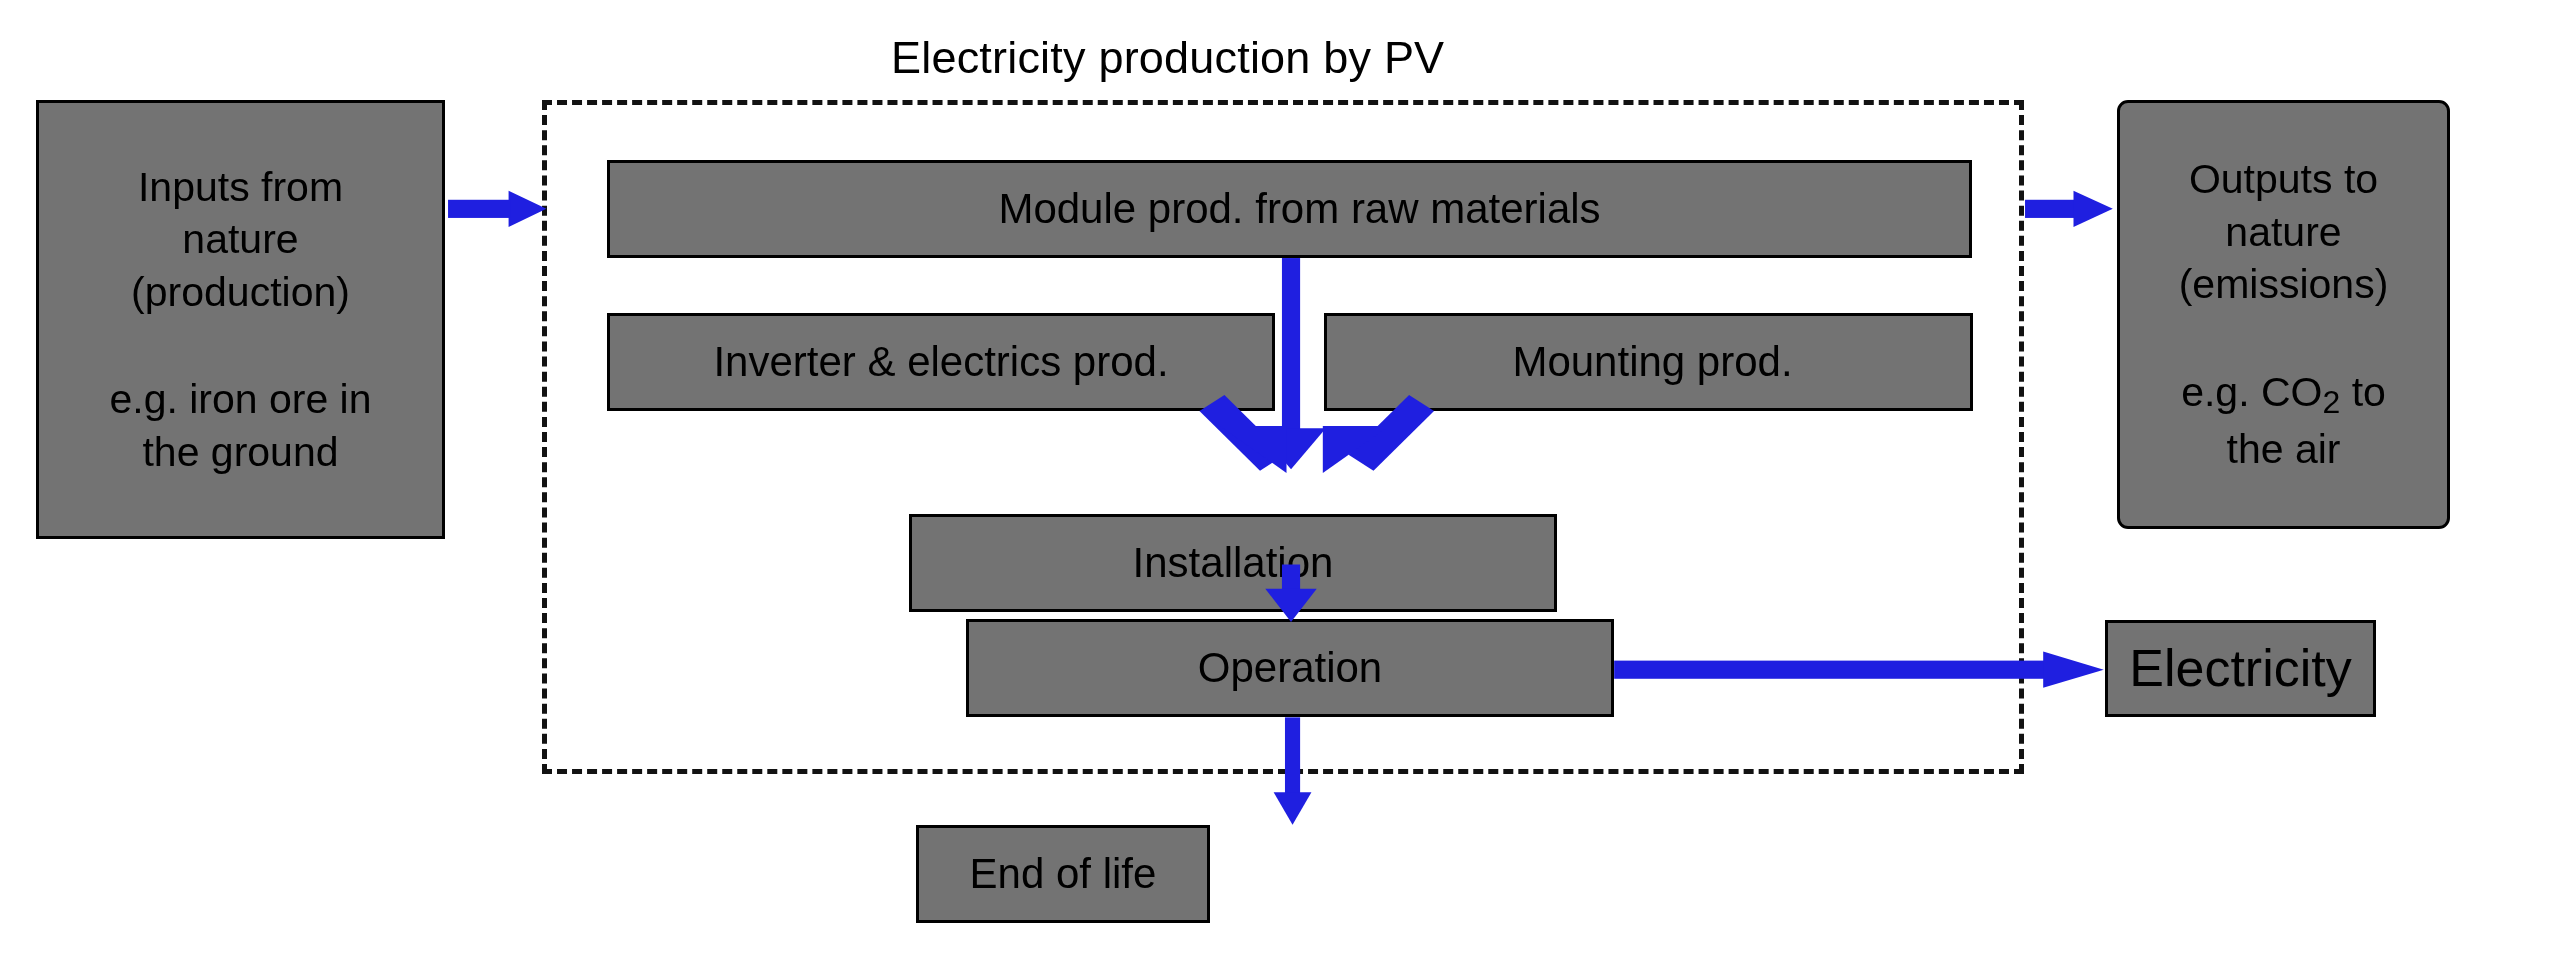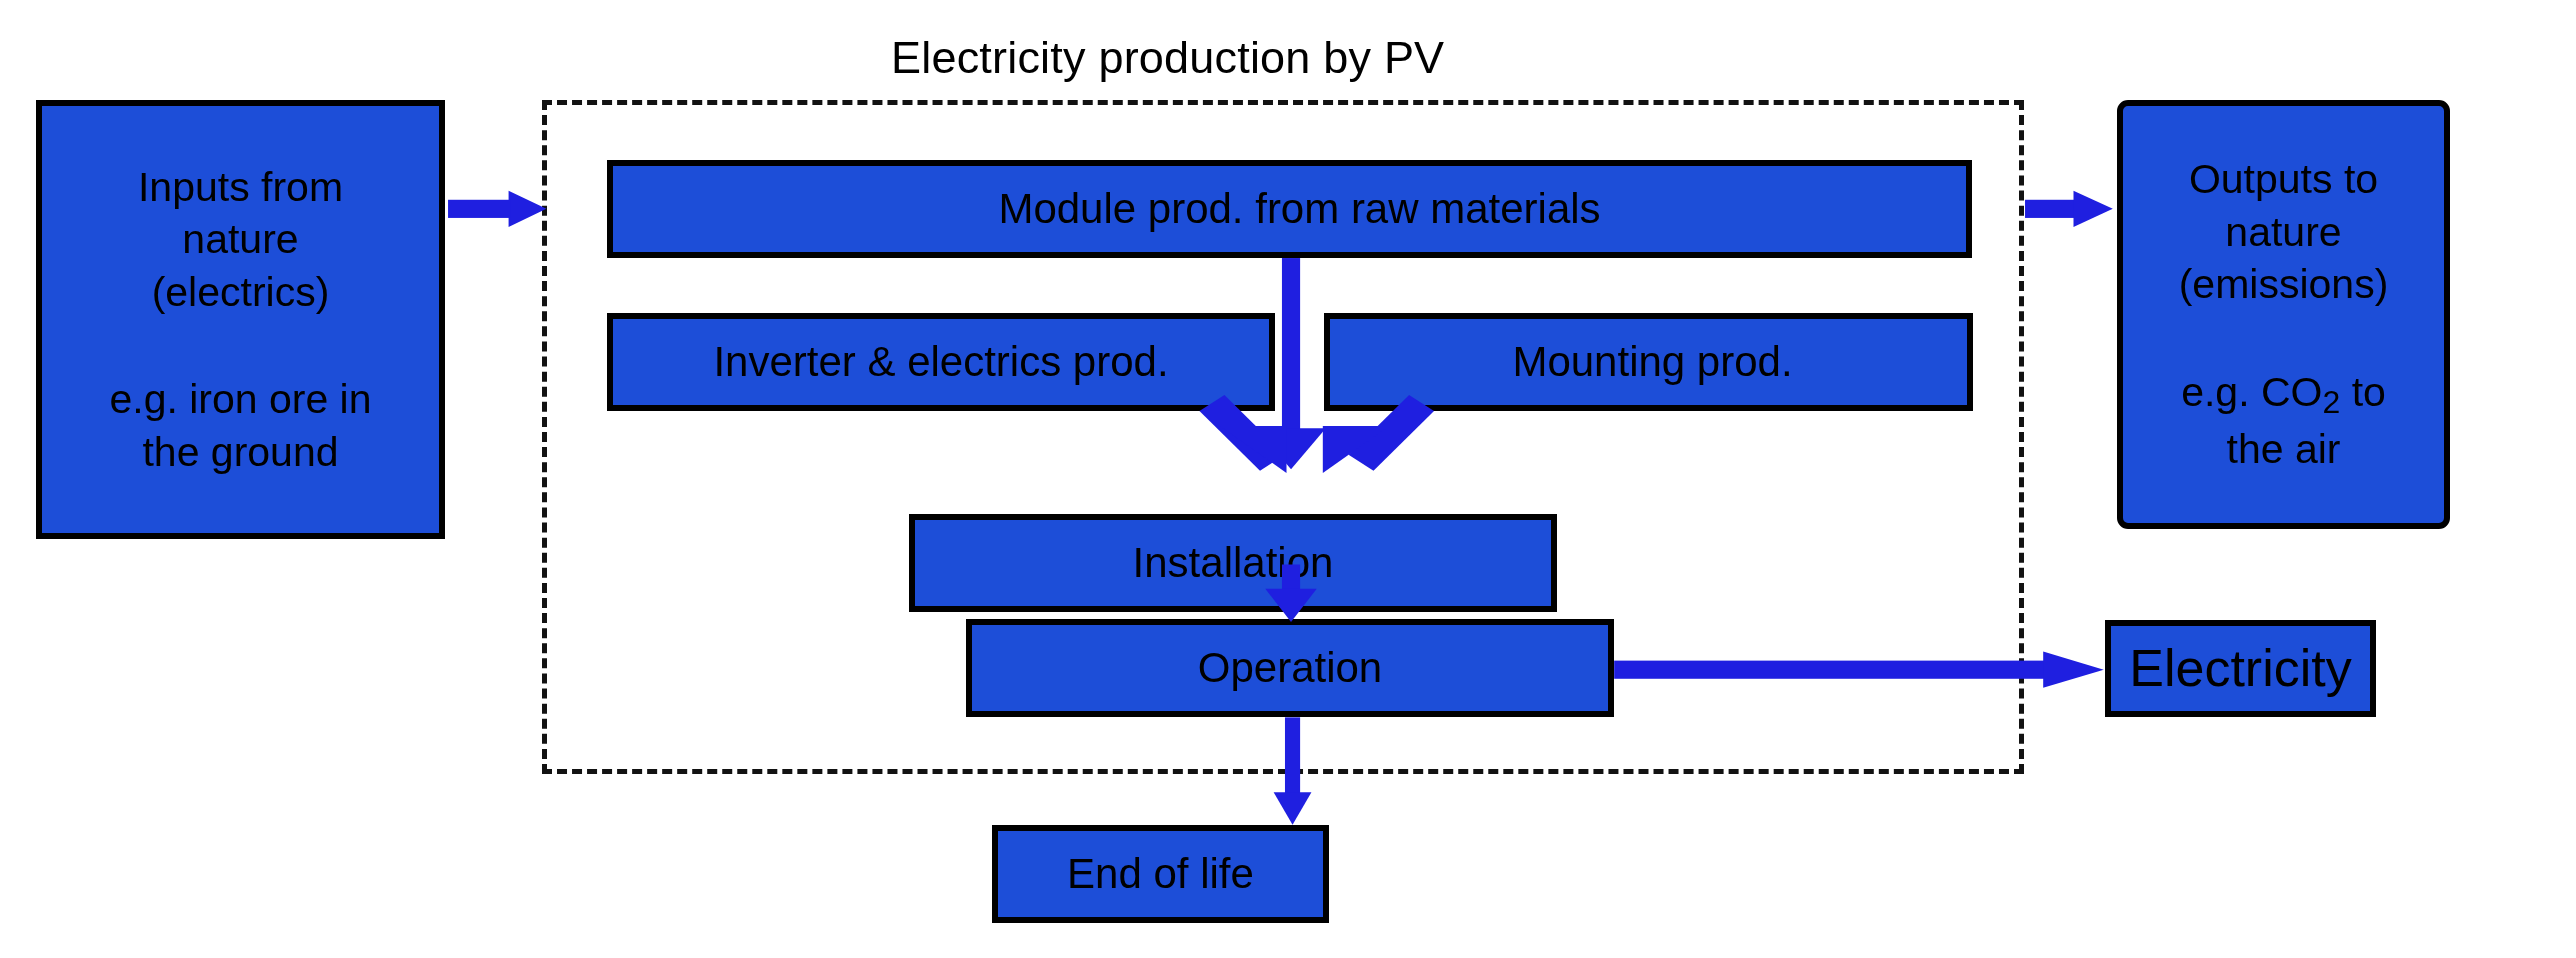--- a/index.html
+++ b/index.html
@@ -13,22 +13,22 @@
     position:relative;
     width:2576px;
     height:958px;
     background:#ffffff;
     overflow:hidden;
   }
   
   .box{
     position:absolute;
     box-sizing:border-box;
-    border:6px solid #000000;
-    background:#1d4ed8;
+    border:3px solid #000000;
+    background:#737373;
     display:flex;
     align-items:center;
     justify-content:center;
     text-align:center;
     line-height:1.28;
     z-index:4;
   }
   .box .txt{ display:block; width:100%; padding:0 7.6px; }
   .box .sub{ display:block; margin-top:1.35em; }
 
@@ -57,40 +57,40 @@
     pointer-events:none;
   }
   
   #box-inputs   { left:36px;   top:100px;  width:409px;  height:439px;  font-size:41px; }
   #box-outputs  { left:2117px; top:100px;  width:333px;  height:429px;  font-size:41px;border-radius:11px; }
   #box-module   { left:607px;  top:160px;  width:1365px; height:98px;  font-size:42px;padding-left:20px; }
   #box-inverter { left:607px;  top:313px;  width:668px;  height:98px;  font-size:42px; }
   #box-mounting { left:1324px; top:313px;  width:649px;  height:98px;  font-size:42px;padding-left:8px; }
   #box-install  { left:909px; top:466px;  width:648px;  height:98px;  font-size:42px;margin-top:48px; }
   #box-operate  { left:966px; top:619px;  width:648px;  height:98px;  font-size:42px;text-align:center; }
-  #box-eol      { left:992px; top:825px; width:337px;  height:98px;  font-size:42px; }
+  #box-eol      { left:916px; top:825px; width:294px;  height:98px;  font-size:42px; }
   #box-elec     { left:2105px; top:620px;  width:271px;  height:97px;  font-size:52px; }
   #boundary     { left:542px;  top:100px;  width:1482px; height:674px; }
   #title        { left:891px; top:32px; }
   .sub2{ font-size:.78em; vertical-align:-.22em; }
 </style>
 </head>
 <body>
 
 <div id="stage">
 
   <div id="title">Electricity production by PV</div>
 
   <div id="boundary"></div>
 
   <div class="box" id="box-inputs">
     <span class="txt">
       <span>Inputs from</span><br>
       <span>nature</span><br>
-      <span>(electrics)</span>
+      <span>(production)</span>
       <span class="sub">
         <span>e.g. iron ore in</span><br>
         <span>the ground</span>
       </span>
     </span>
   </div>
 
   <div class="box" id="box-outputs">
     <span class="txt">
       <span>Outputs to</span><br>

